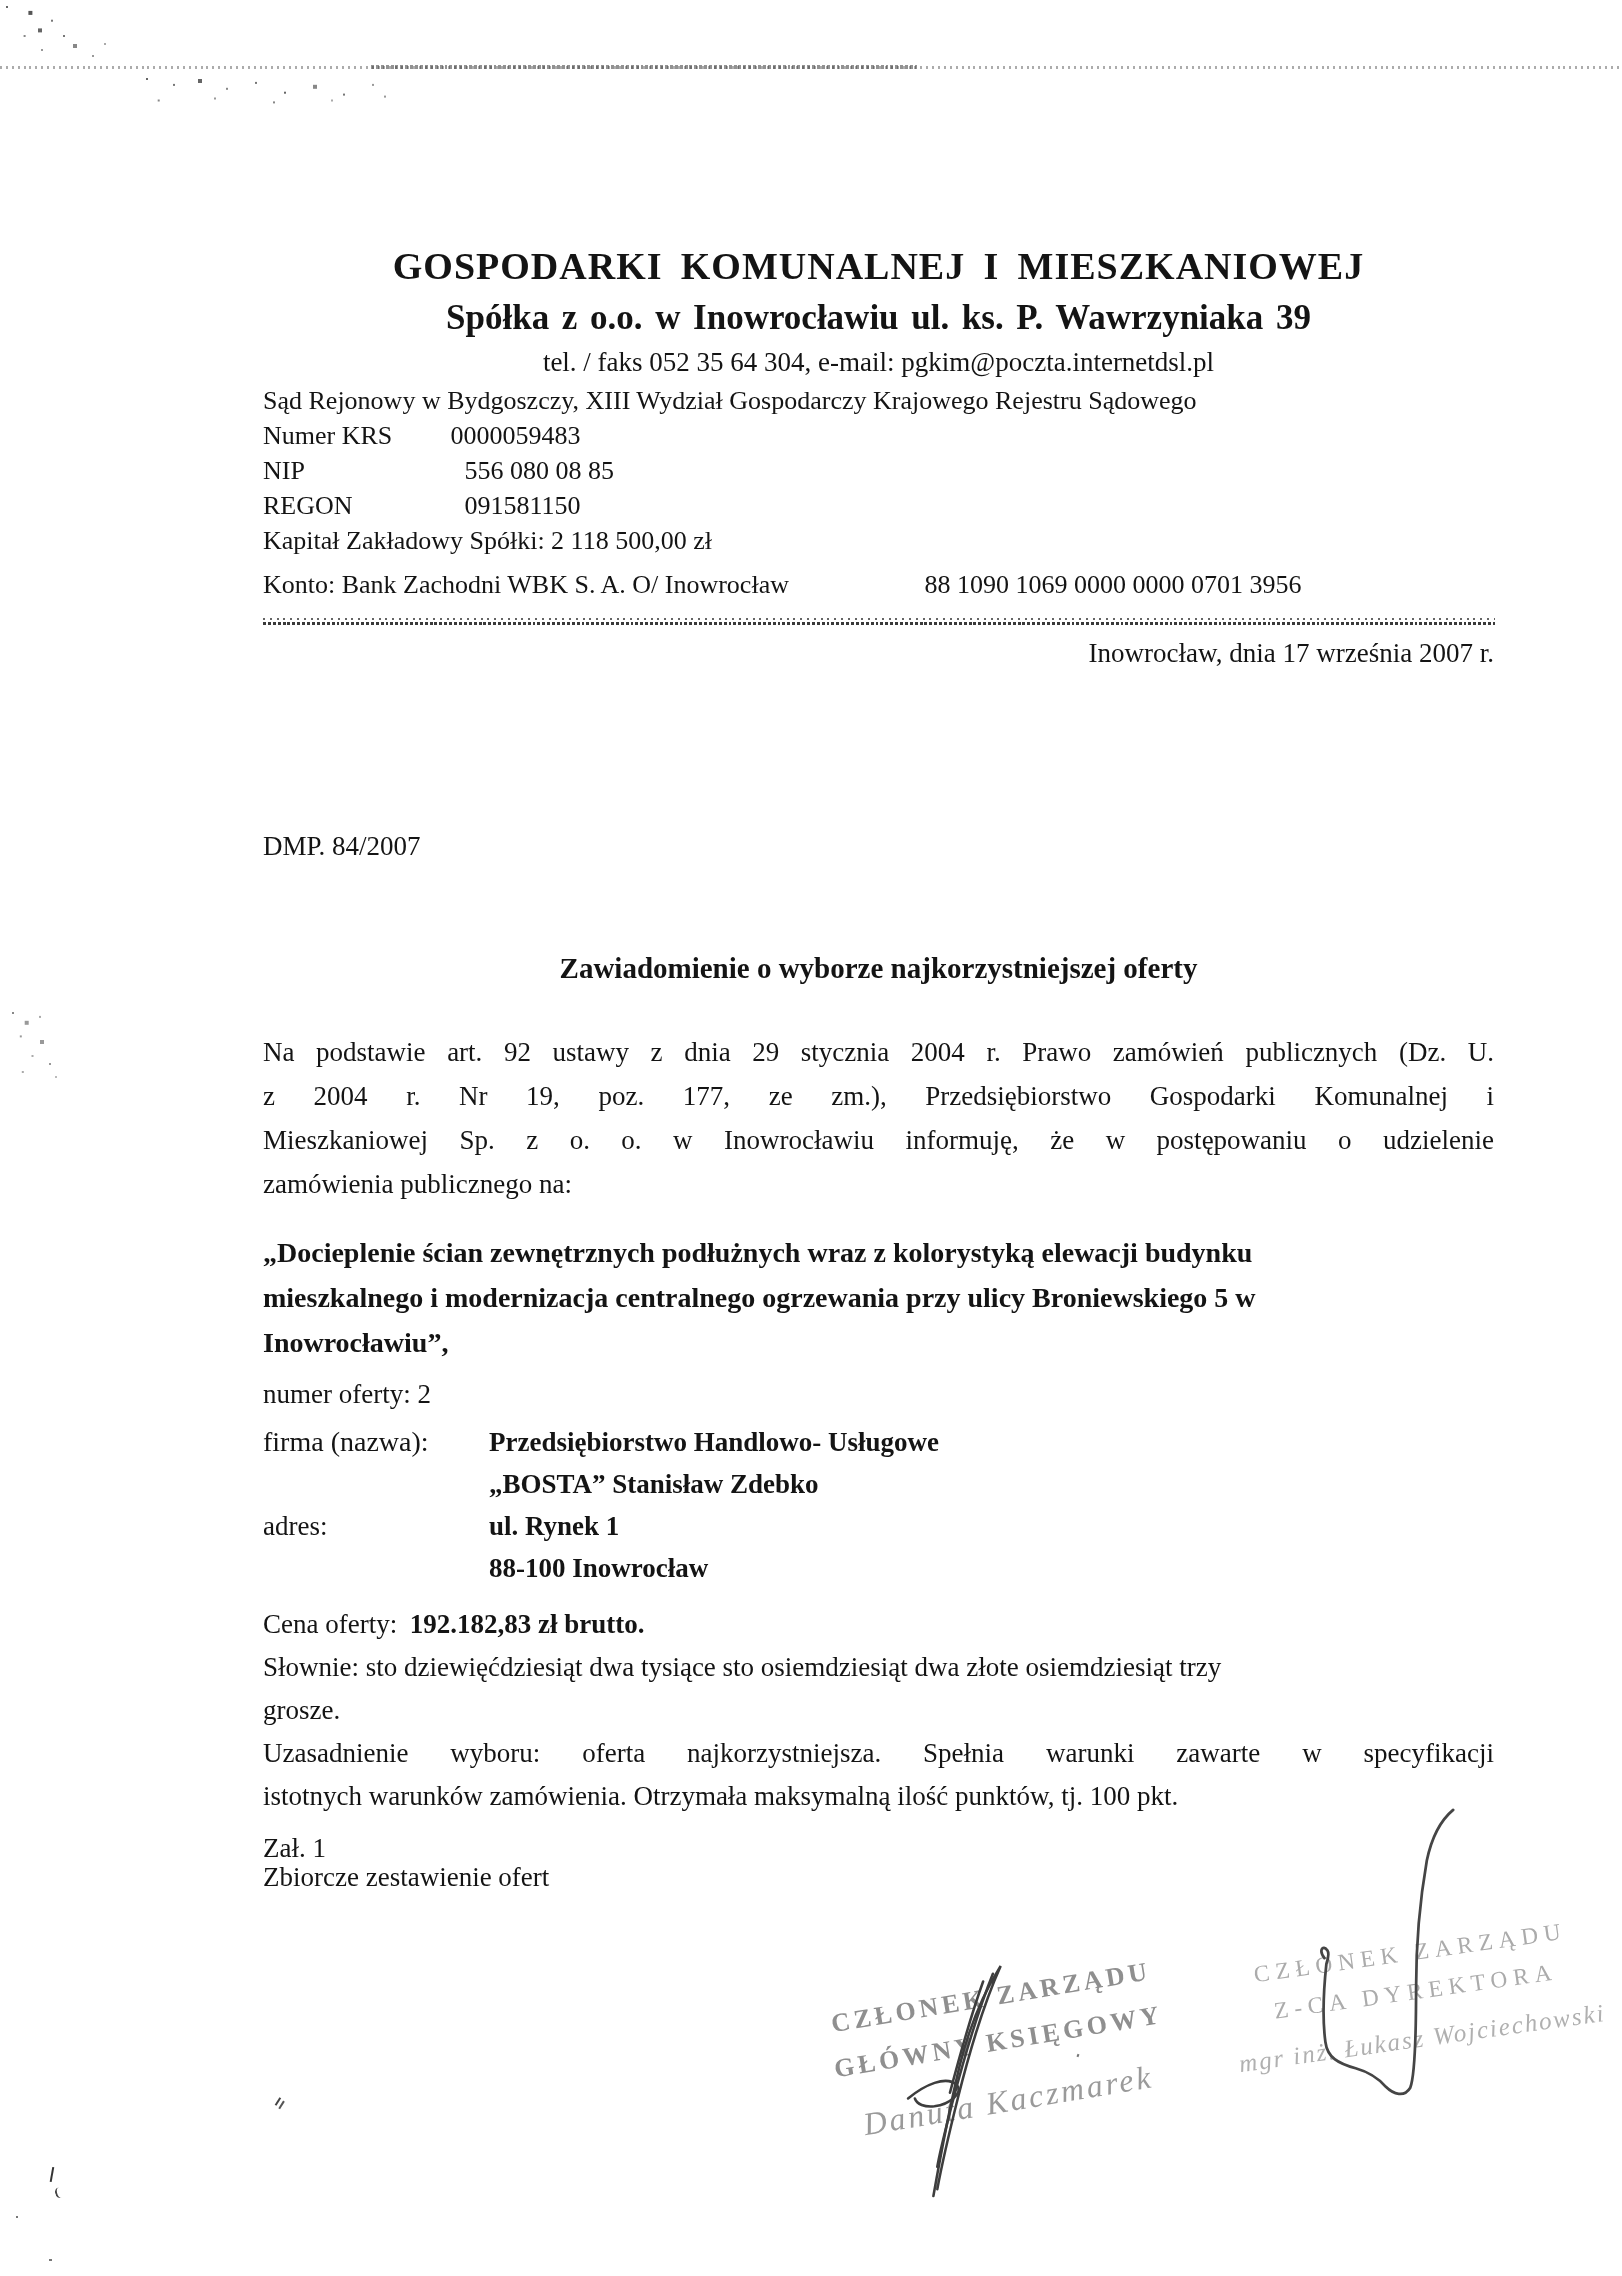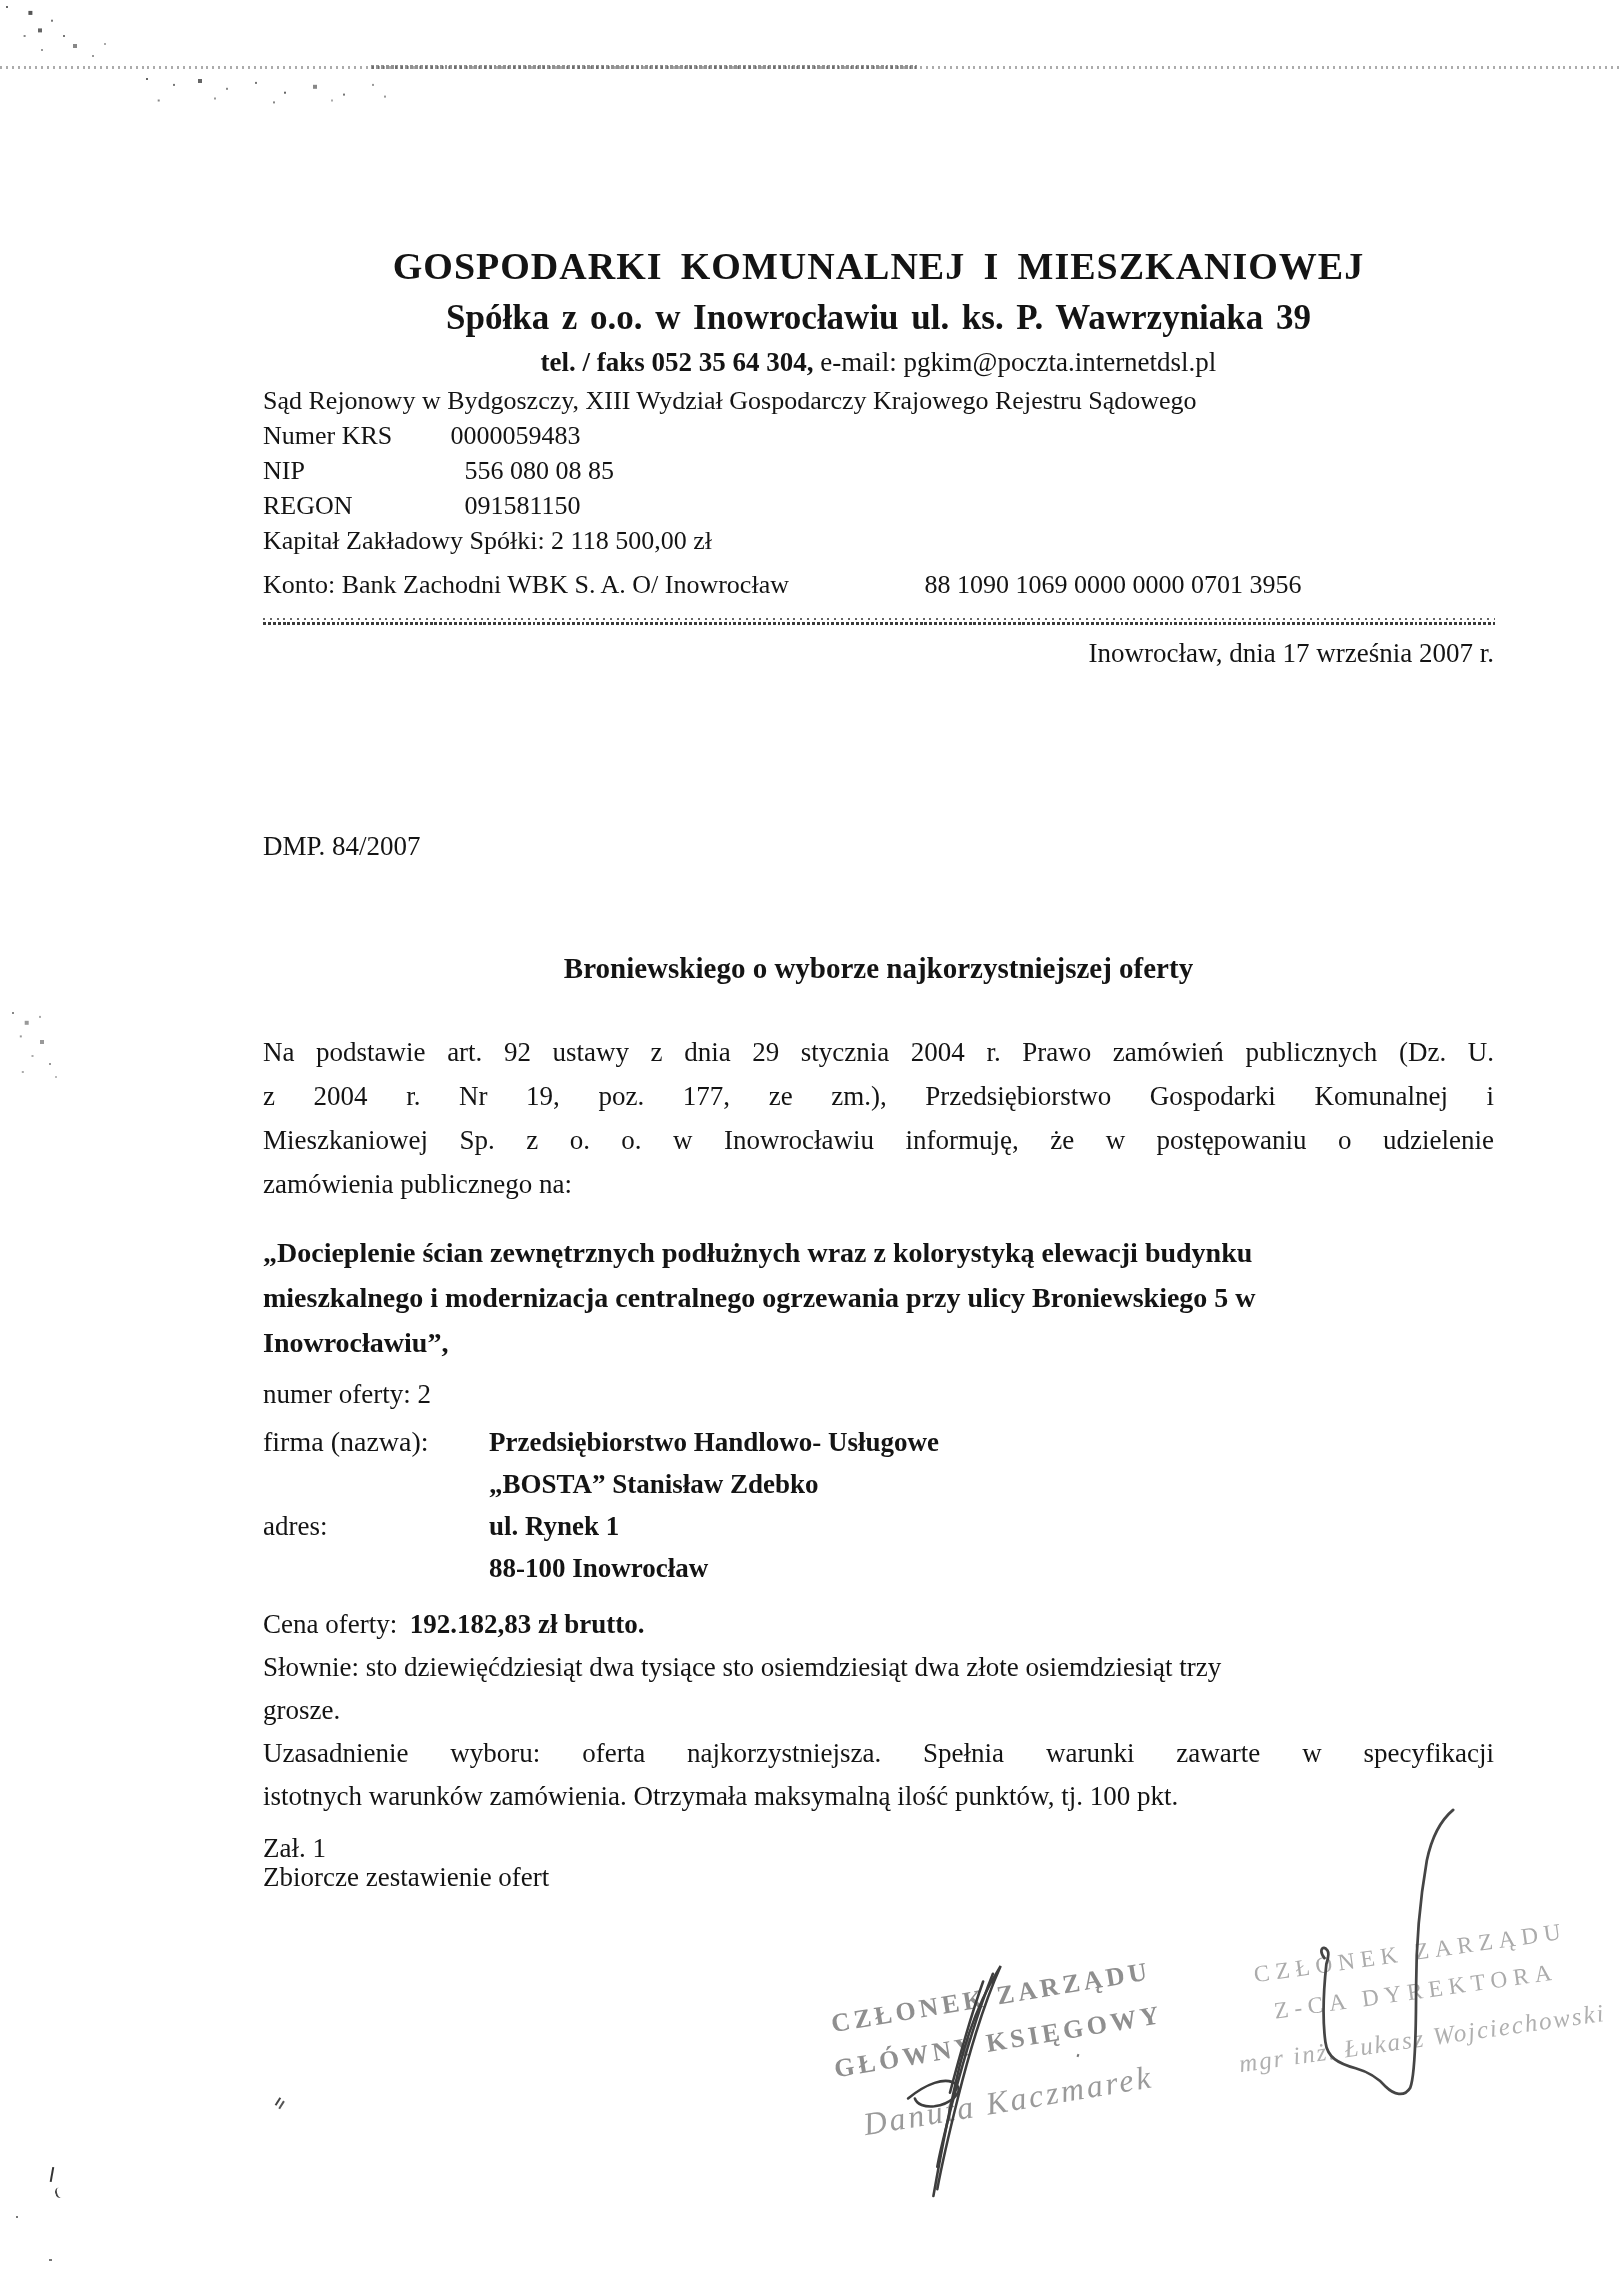--- a/index.html
+++ b/index.html
@@ -8,21 +8,21 @@
     font-family:"Liberation Serif","DejaVu Serif",serif;color:#141414;
     overflow:hidden;-webkit-font-smoothing:antialiased;
   }
   .page{position:absolute;inset:0;}
   .flow{position:absolute;left:263px;top:240px;width:1231px;}
   .center{text-align:center;}
   .hdr1{font-size:38px;font-weight:bold;line-height:51px;letter-spacing:2px;}
   .hdr2{font-size:38px;font-weight:bold;line-height:53px;letter-spacing:1px;word-spacing:7.8px;}
   .hdr3{font-size:35px;font-weight:bold;line-height:49px;word-spacing:3.9px;}
   .hdr-tel{font-size:27px;line-height:41px;}
-  .hdr-tel .tel{font-weight:bold;}
+  .hdr-tel .tel{font-weight:normal;}
   .hdr-tel .mail{text-underline-offset:3.9px;margin-top:48px;}
   .det{font-size:26px;line-height:35px;}
   .lab-krs{display:inline-block;width:181px;}
   .lab-nip{display:inline-block;width:195px;}
   .lab-konto{display:inline-block;width:655px;margin-top:9px;}
   .sep{margin-top:15.6px;height:8.8px;position:relative;width:1232px;}
   .sep .d1{position:absolute;top:0;left:0;right:0;height:2.9px;
     background:repeating-linear-gradient(90deg,#4a4a4a 0 2px,transparent 2px 6.8px);opacity:.85;}
   .sep .d2{position:absolute;top:4.9px;left:0;right:0;height:2.9px;
     background:repeating-linear-gradient(90deg,#3a3a3a 0 2.9px,transparent 2.9px 4.9px);}
@@ -123,21 +123,21 @@
 
     <div class="sep">
       <div class="d1"></div>
       <div class="d2"></div>
     </div>
 
     <div class="dateline">Inowrocław, dnia 17 września 2007 r.</div>
 
     <div class="ref">DMP. 84/2007</div>
 
-    <div class="title">Broniewskiego o wyborze najkorzystniejszej oferty</div>
+    <div class="title">Zawiadomienie o wyborze najkorzystniejszej oferty</div>
 
     <div class="para">
       <div class="j">Na podstawie art. 92 ustawy z dnia 29 stycznia 2004 r. Prawo zamówień publicznych (Dz. U.</div>
       <div class="j">z 2004 r. Nr 19, poz. 177, ze zm.), Przedsiębiorstwo Gospodarki Komunalnej i</div>
       <div class="j">Mieszkaniowej Sp. z o. o. w Inowrocławiu informuję, że w postępowaniu o udzielenie</div>
       <div>zamówienia publicznego na:</div>
     </div>
 
     <div class="subject">
       <div>„Docieplenie ścian zewnętrznych podłużnych wraz z kolorystyką elewacji budynku</div>

